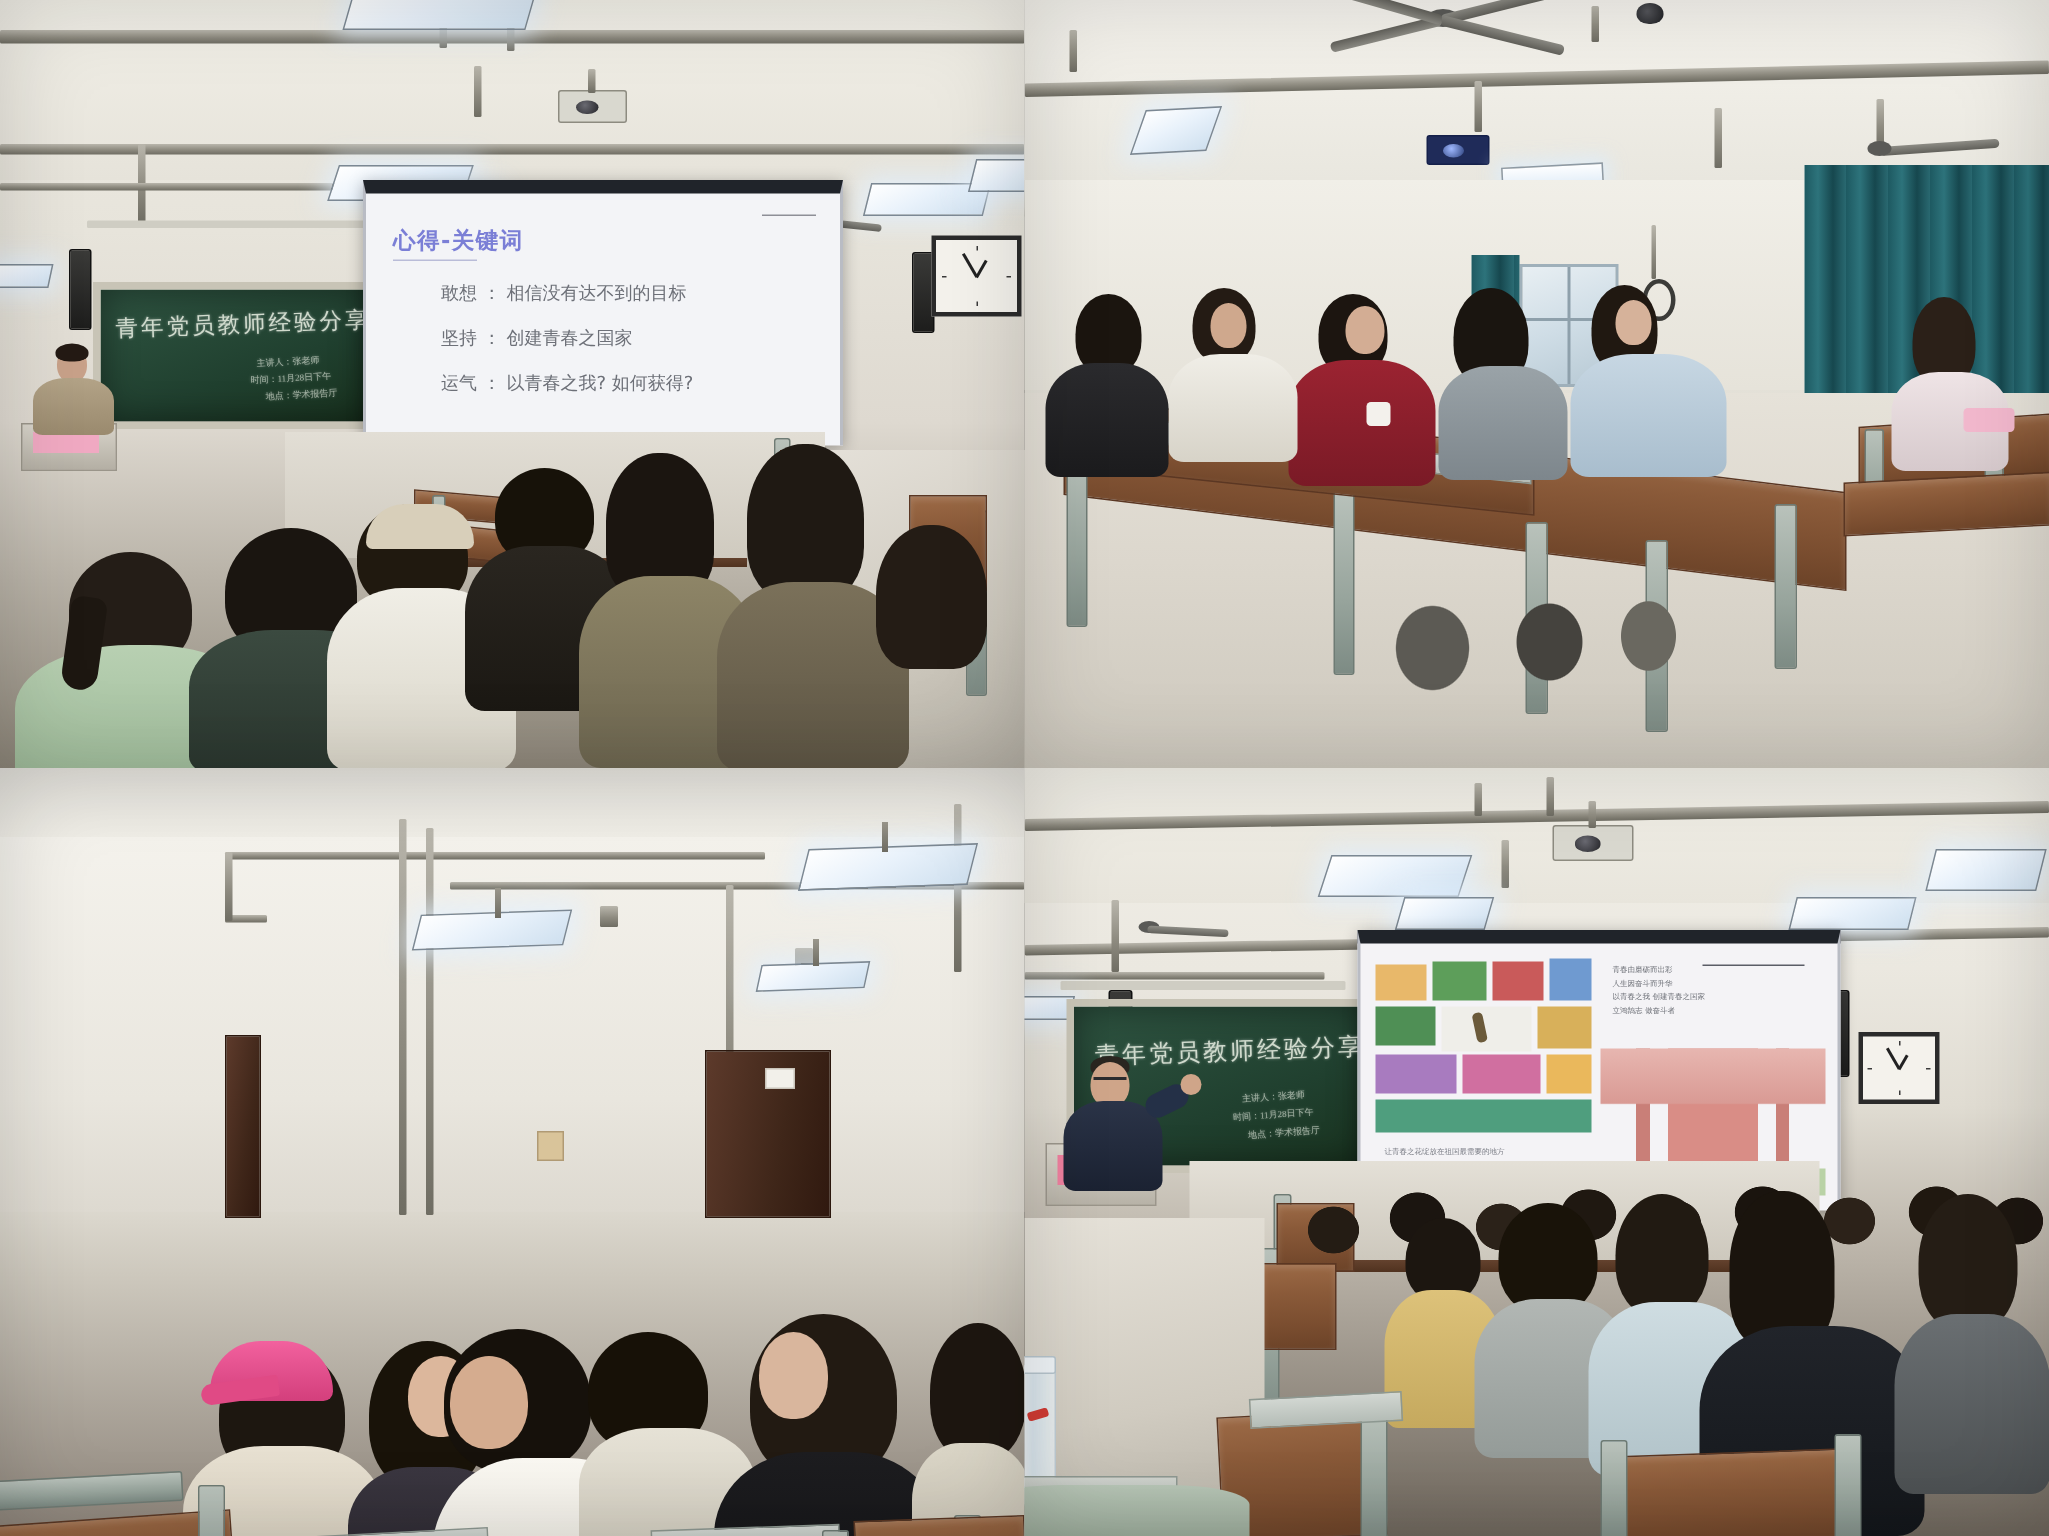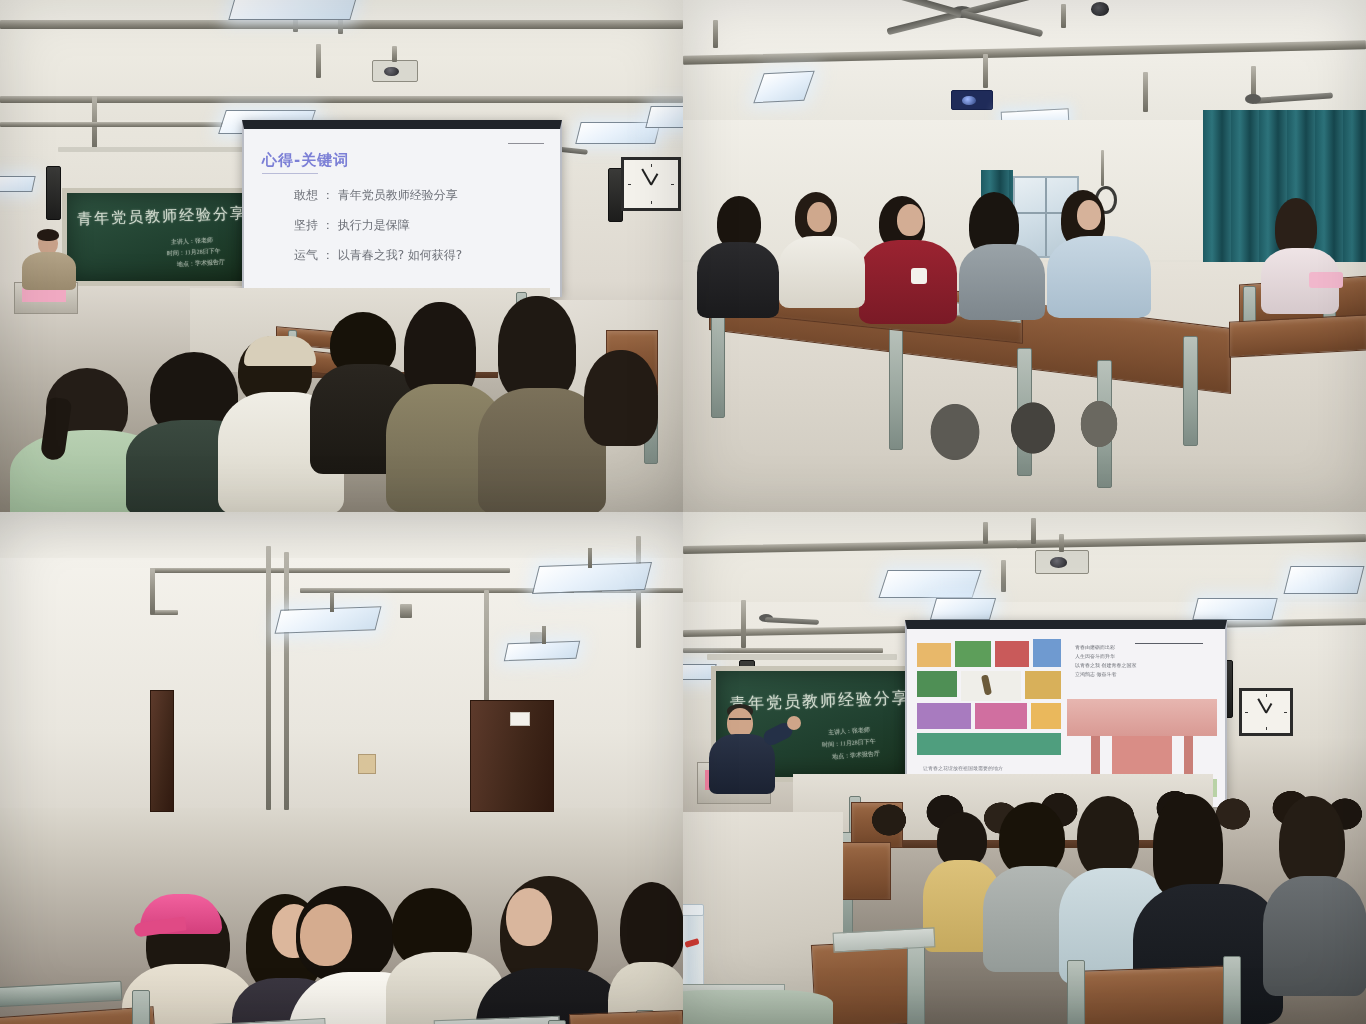--- a/index.html
+++ b/index.html
@@ -115,22 +115,22 @@
       <div class="chalk" style="left:104px;top:44px;font-size:6px;transform:rotate(-3deg);opacity:.66;">主讲人：张老师</div>
       <div class="chalk" style="left:100px;top:55px;font-size:6px;transform:rotate(-3deg);opacity:.66;">时间：11月28日下午</div>
       <div class="chalk" style="left:110px;top:66px;font-size:6px;transform:rotate(-3deg);opacity:.66;">地点：学术报告厅</div>
     </div>
     <div class="pipe h" style="left:58px;top:147px;width:188px;height:5px;background:#cfcdc3;"></div>
 
     <div class="screen" style="left:242px;top:120px;width:316px;height:168px;">
       <div class="slide-title" style="left:18px;top:22px;font-size:15px;">心得-关键词</div>
       <div class="slide-rule" style="left:18px;top:44px;width:56px;"></div>
       <div class="slide-rule" style="right:16px;top:14px;width:36px;background:#8e8f97;"></div>
-      <div class="slide-line" style="left:50px;top:58px;font-size:12px;">敢想 ： 青年党员教师经验分享</div>
-      <div class="slide-line" style="left:50px;top:88px;font-size:12px;">坚持 ： 执行力是保障</div>
+      <div class="slide-line" style="left:50px;top:58px;font-size:12px;">敢想 ： 相信没有达不到的目标</div>
+      <div class="slide-line" style="left:50px;top:88px;font-size:12px;">坚持 ： 创建青春之国家</div>
       <div class="slide-line" style="left:50px;top:118px;font-size:12px;">运气 ： 以青春之我? 如何获得?</div>
     </div>
 
     <div class="stage" style="left:238px;top:368px;width:260px;height:10px;"></div>
     <div class="floor" style="left:190px;top:288px;width:360px;height:84px;background:linear-gradient(#e2ded5,#cfcabf);"></div>
 
     <div style="position:absolute;left:14px;top:282px;width:62px;height:30px;background:linear-gradient(#d8d4ca,#b4afa4);border:1px solid #9a958a;"></div>
     <div style="position:absolute;left:22px;top:288px;width:44px;height:14px;background:#f0a9c2;"></div>
     <div class="head" style="left:38px;top:231px;width:20px;height:24px;background:#c8a189;"></div>
     <div class="hair" style="left:37px;top:229px;width:22px;height:12px;background:#241a14;"></div>

